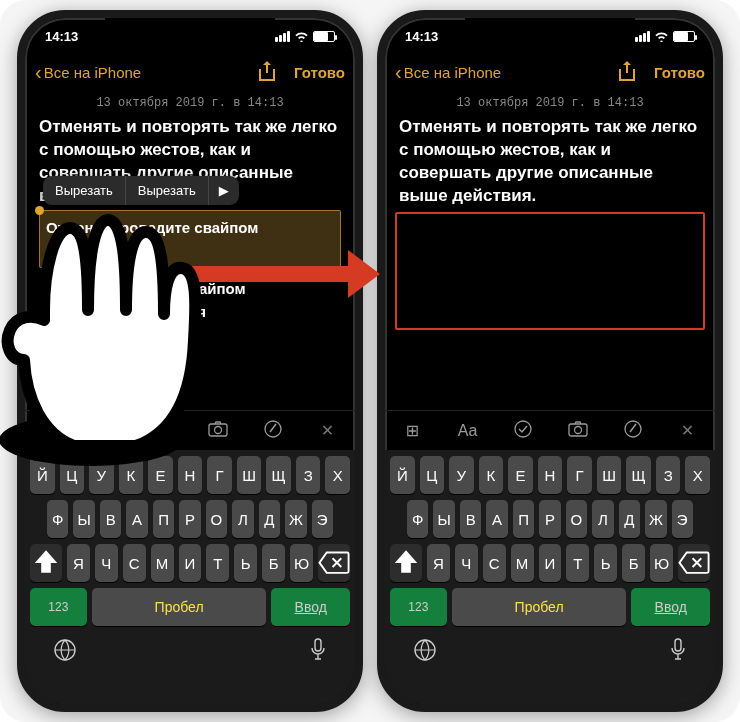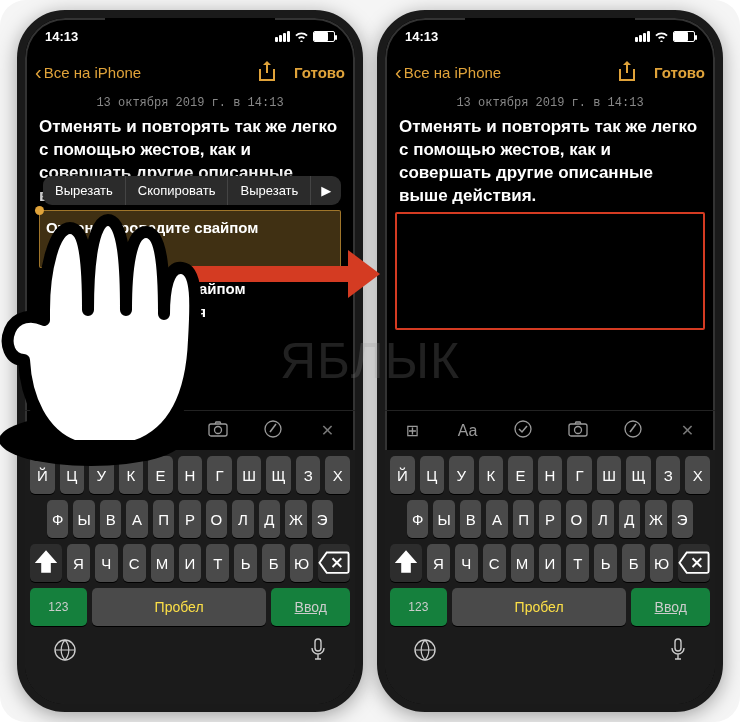--- a/index.html
+++ b/index.html
@@ -133,23 +133,20 @@
     position:absolute; left:50%; top:50%; transform:translate(-50%,-50%);
     font-size:50px; color:rgba(150,150,150,.22); letter-spacing:1px;
     display:flex; align-items:center; gap:6px; z-index:5; pointer-events:none;
   }
 </style>
 </head>
 <body>
 
 <div class="stage">
 
-  <div class="watermark">
-    <span>ЯБЛЫК</span>
-  </div>
 
   <div class="phone">
     <div class="notch"></div>
     <div class="status">
       <span>14:13</span>
       <div class="status-right">
         <div class="bars">
             <span></span>
             <span></span>
             <span></span>
@@ -182,21 +179,20 @@
     <div class="content">
       <div class="timestamp">13 октября 2019 г. в 14:13</div>
       <div class="note-title">
         <span>Отменять и повторять так же легко с помощью жестов, как и совершать другие описанные</span><br>
         <span>в</span>
       </div>
     </div>
 
     <div class="context-menu">
       <div class="ctx-item">Вырезать</div>
-      <div class="ctx-item">Скопировать</div>
       <div class="ctx-item">Вырезать</div>
       <div class="ctx-item">▶</div>
     </div>
 
     <div class="sel-block">
       <div class="sel-handle tl"></div>
       <div class="sel-line">Отмена: проведите свайпом</div>
       <div class="sel-line">сп                    во тремя</div>
     </div>
 

